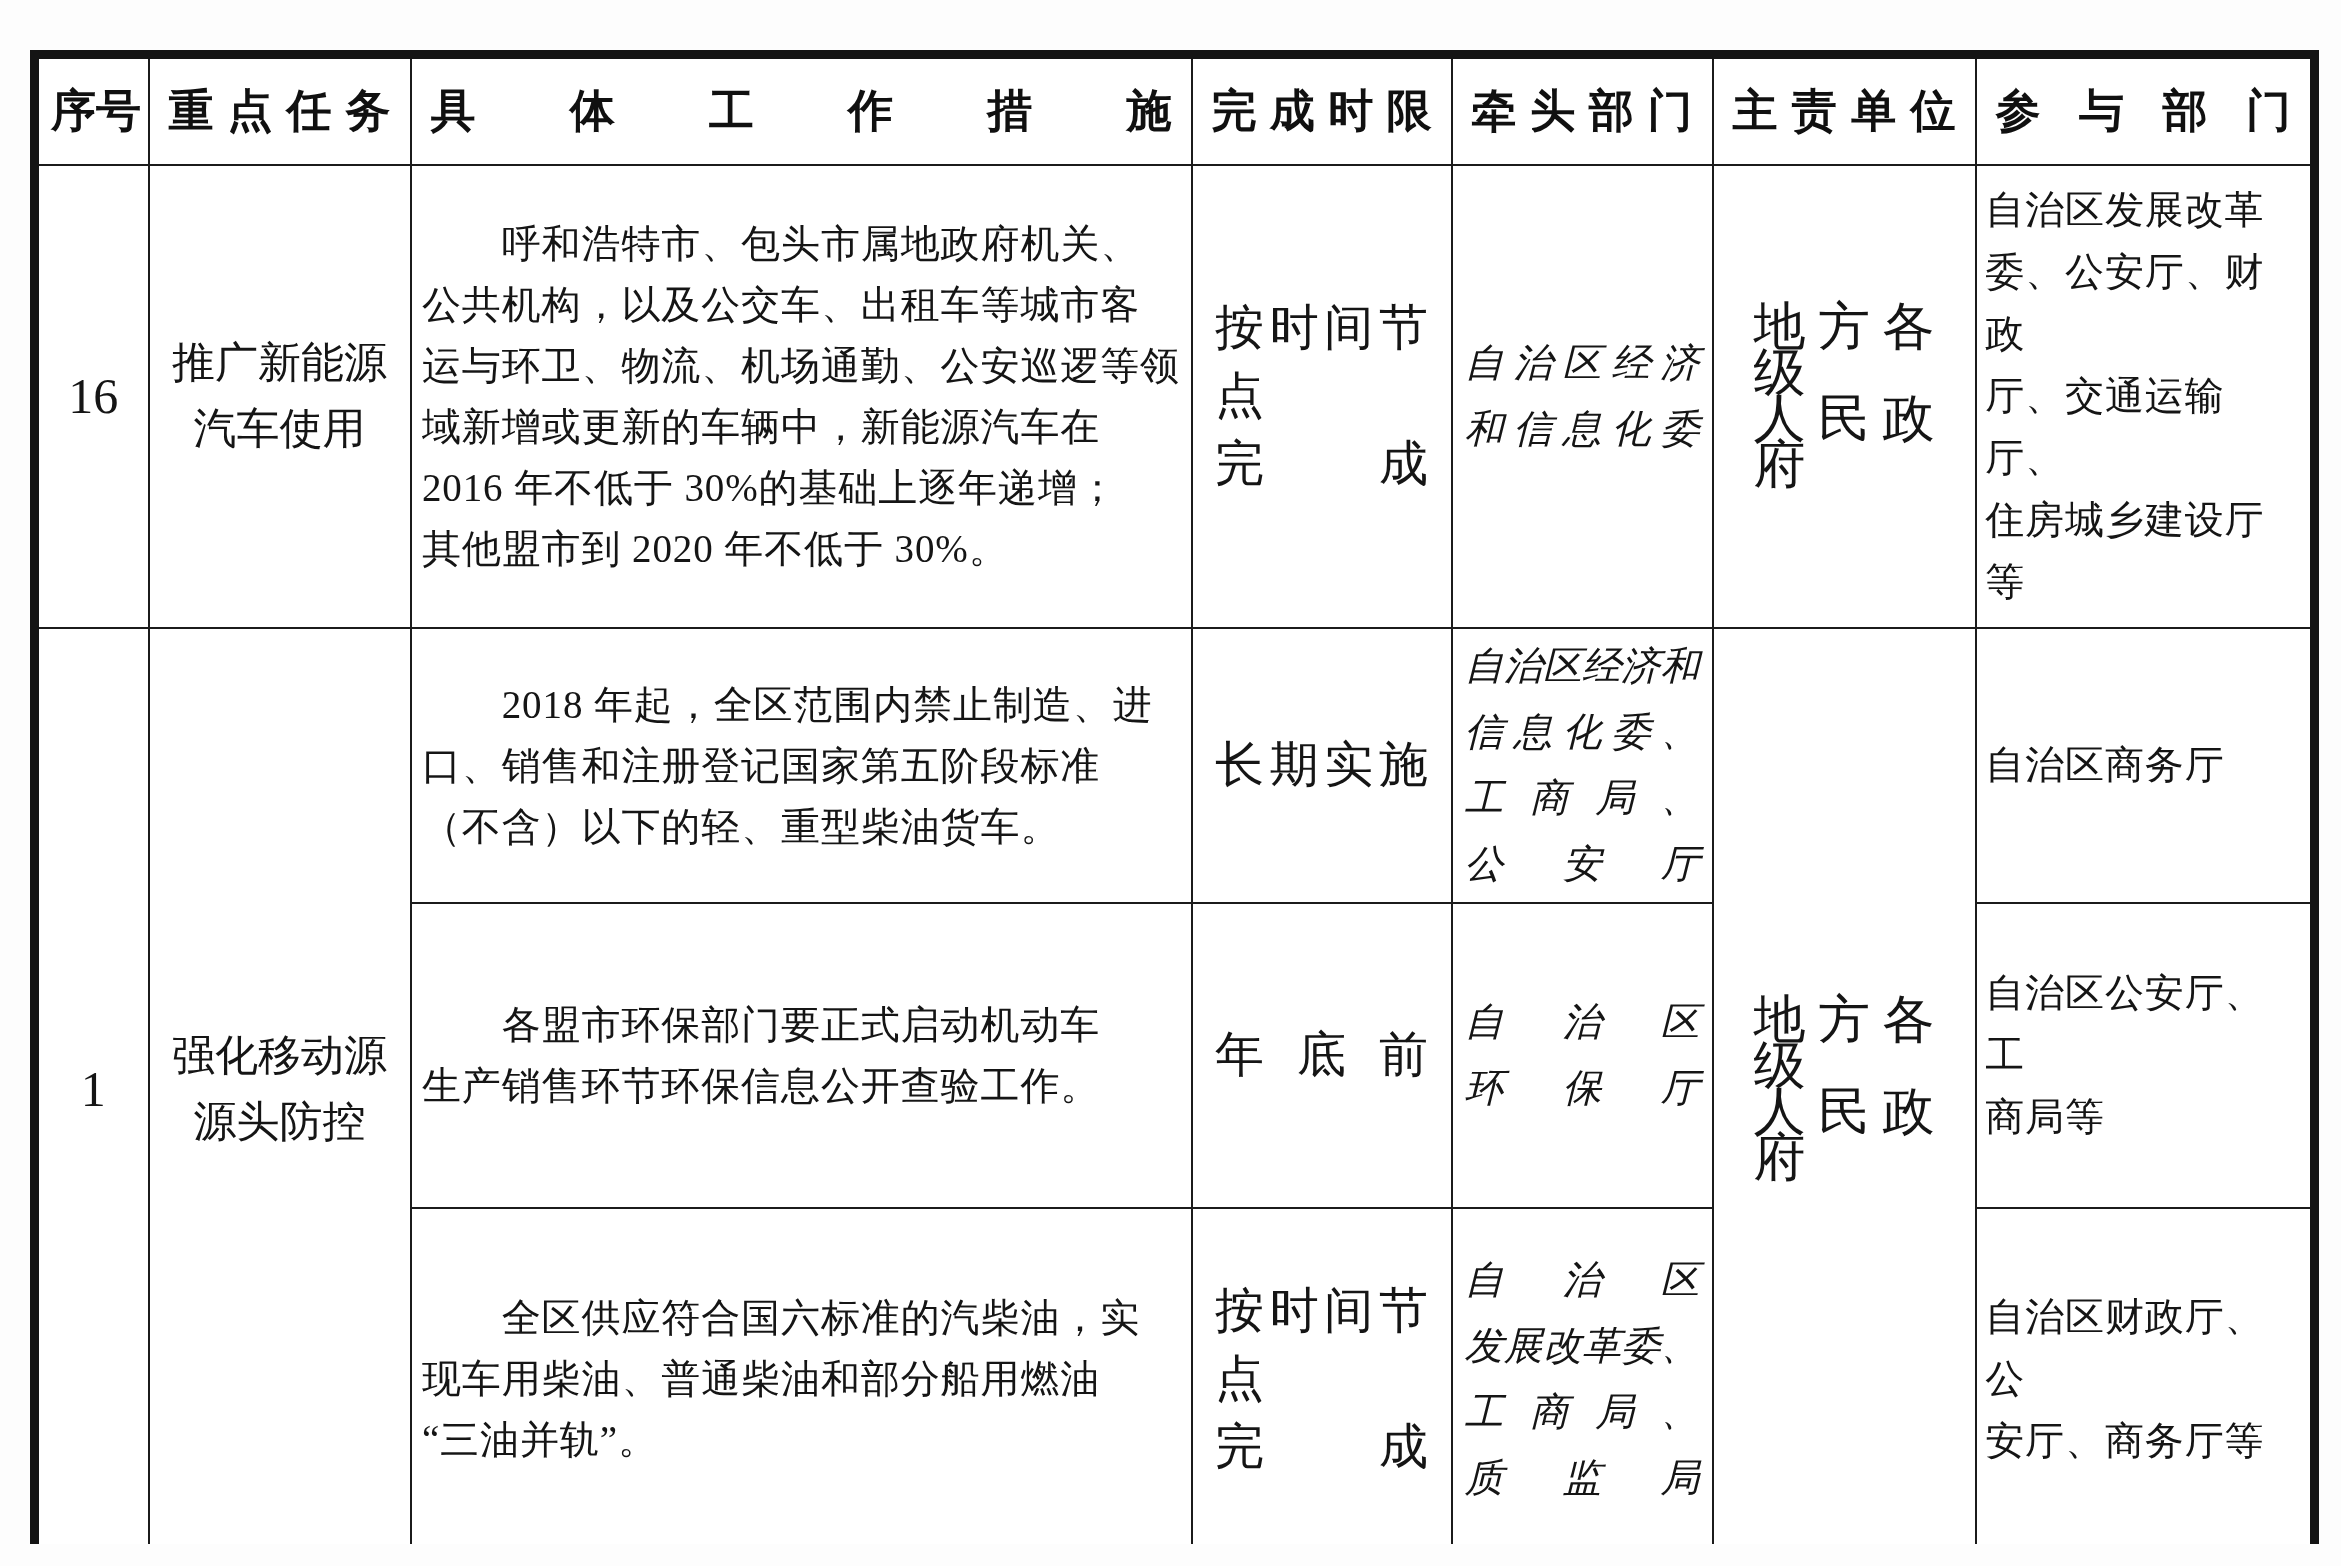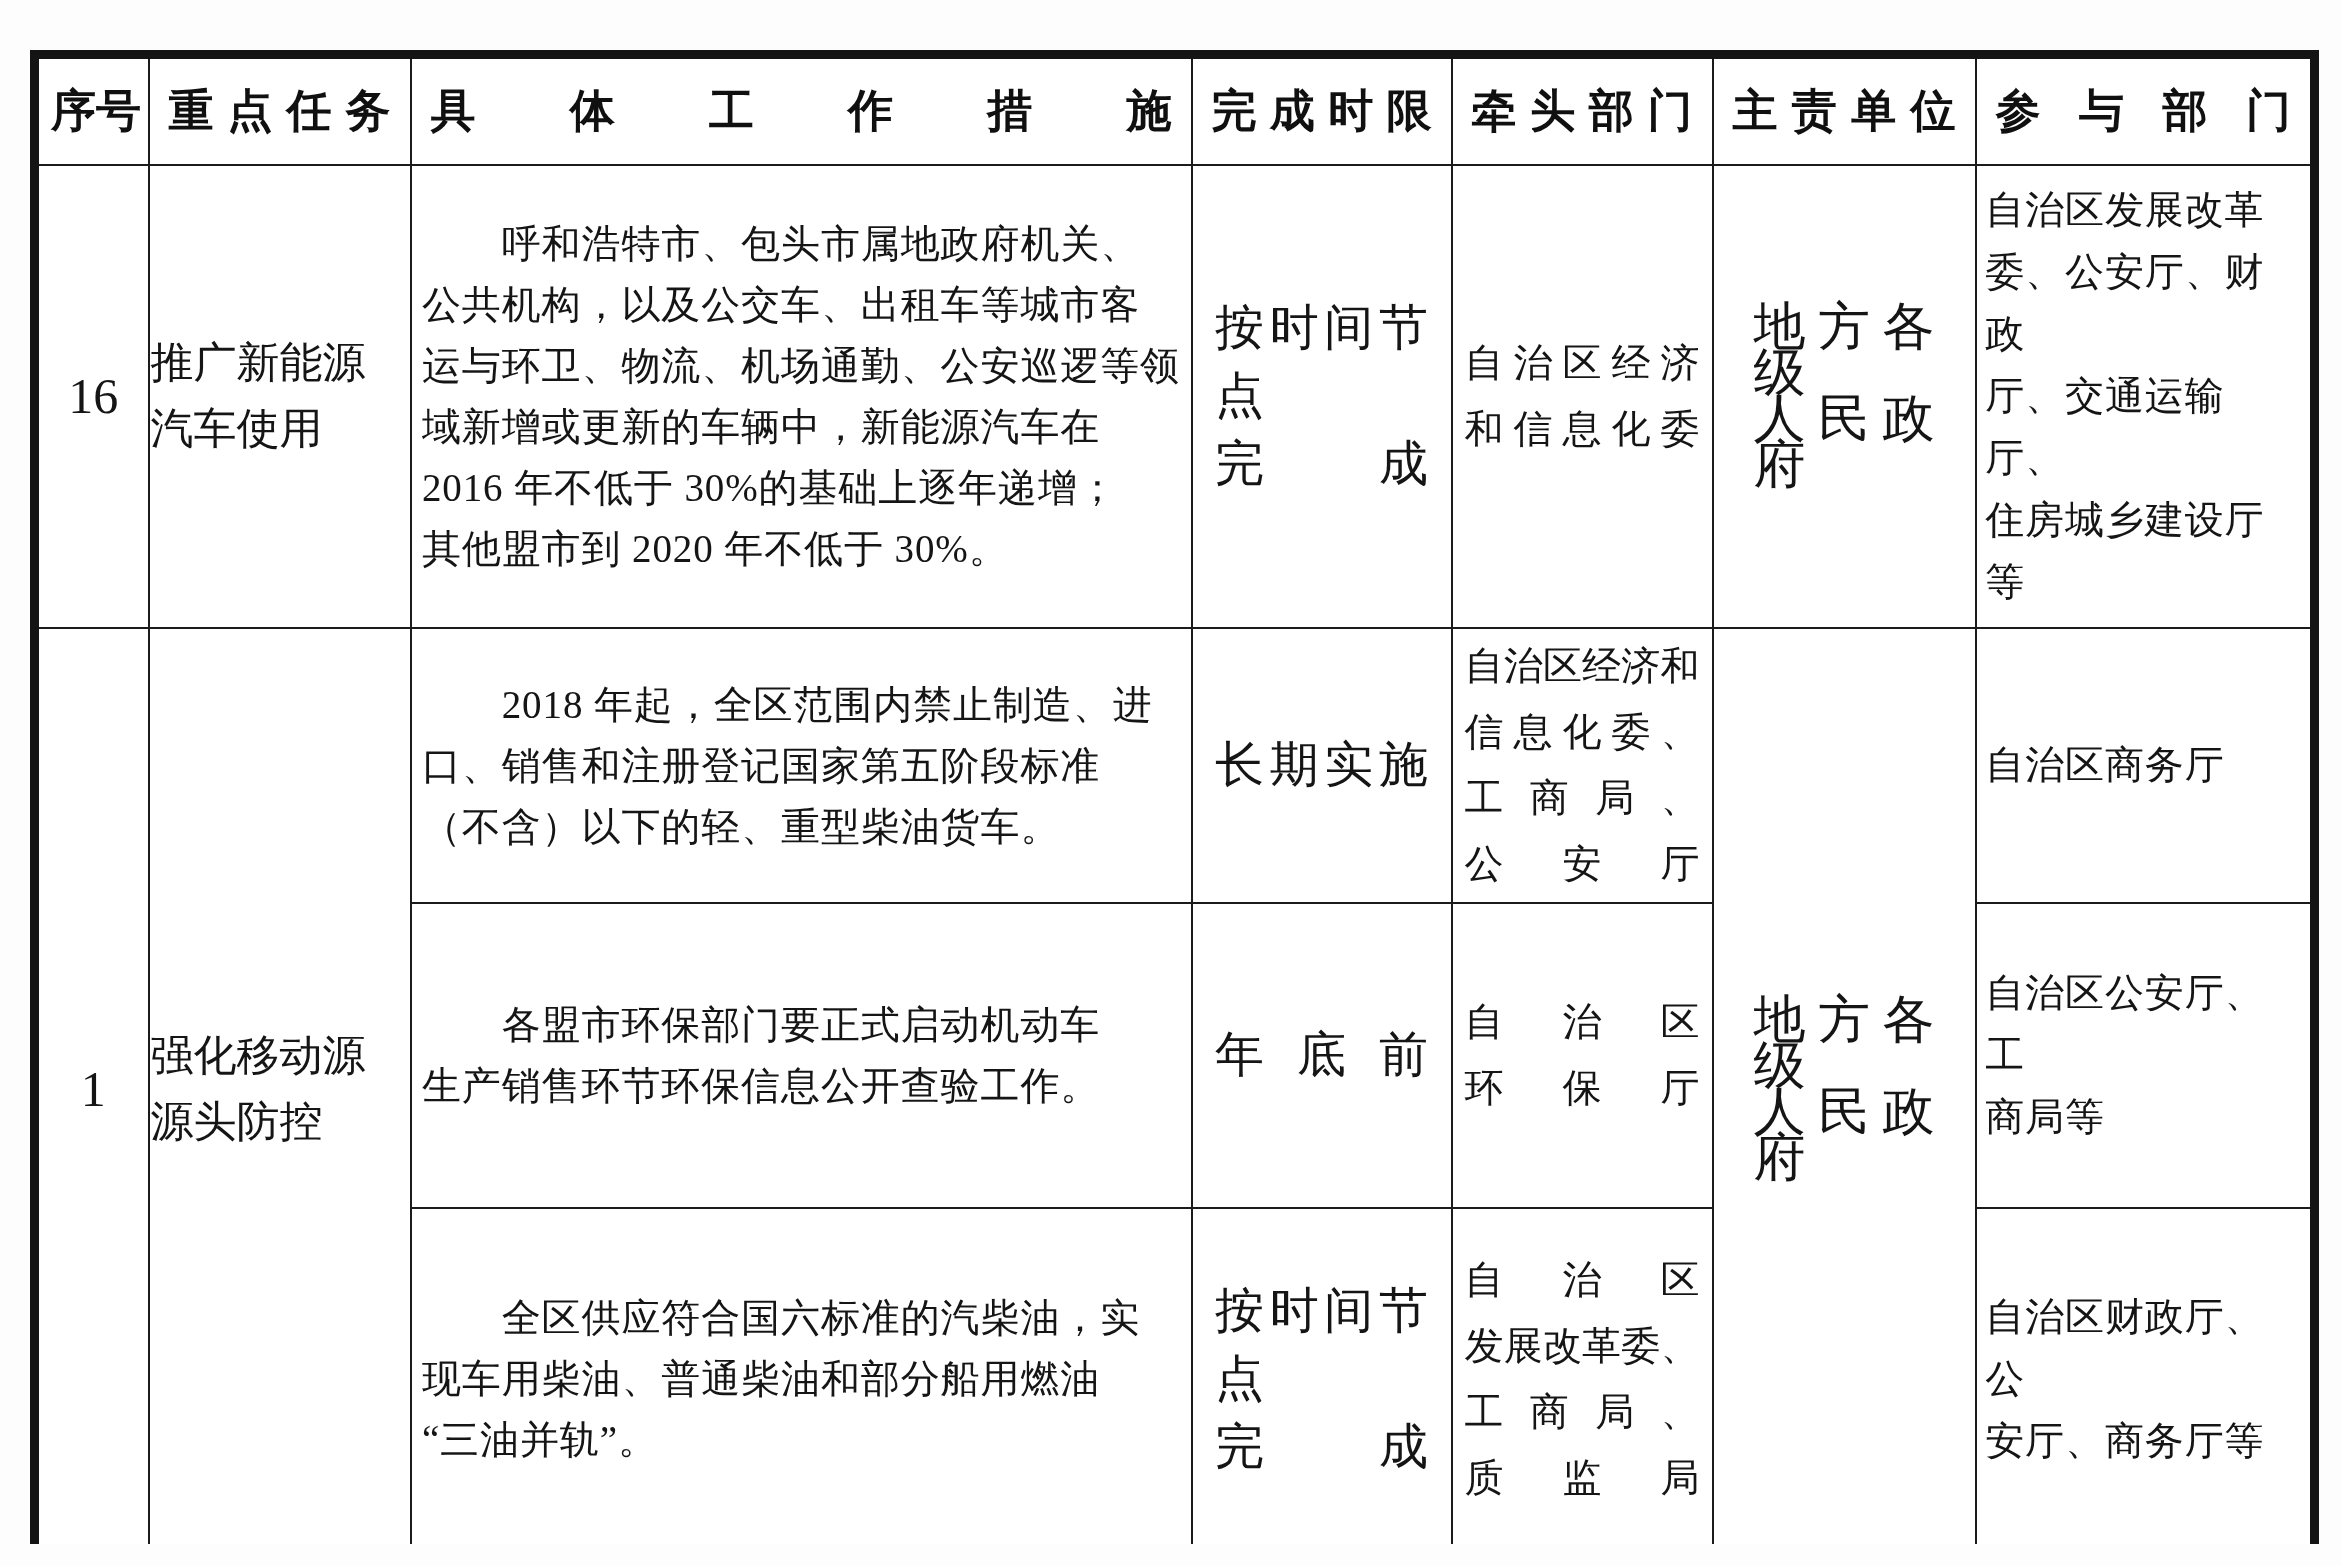--- a/index.html
+++ b/index.html
@@ -28,36 +28,37 @@
     text-align:justify; text-align-last:justify;
     padding:0 19px; white-space:nowrap;
   }
   th.hdr-no{ padding:0 12px; }
   .ml{ white-space:pre-line; }
   .num{
     text-align:center; font-size:50px;
     font-family:"Liberation Serif","DejaVu Serif",serif;
   }
   .task{
-    text-align:left; font-size:43px; line-height:66px;
+    text-align:center; font-size:43px; line-height:66px;
   }
   .measure{
     font-size:39px; line-height:61px;
     text-align:left; padding:0 10.4px;
     letter-spacing:0.9px;
   }
   .deadline{
     font-size:49px; line-height:68px;
     text-align:justify; text-align-last:justify;
     padding:0 22.5px;
   }
   .lead{
     font-size:39px; line-height:66px;
     text-align:justify; text-align-last:justify;
     padding:0 12px;
+    font-style:italic;
   }
   .resp{
     font-size:52px; line-height:46px;
     text-align:justify; text-align-last:justify;
     padding:0 40px;
   }
   .parts{
     font-size:39px; line-height:62px;
     text-align:left; padding:0 8.7px;
     letter-spacing:0.9px;

